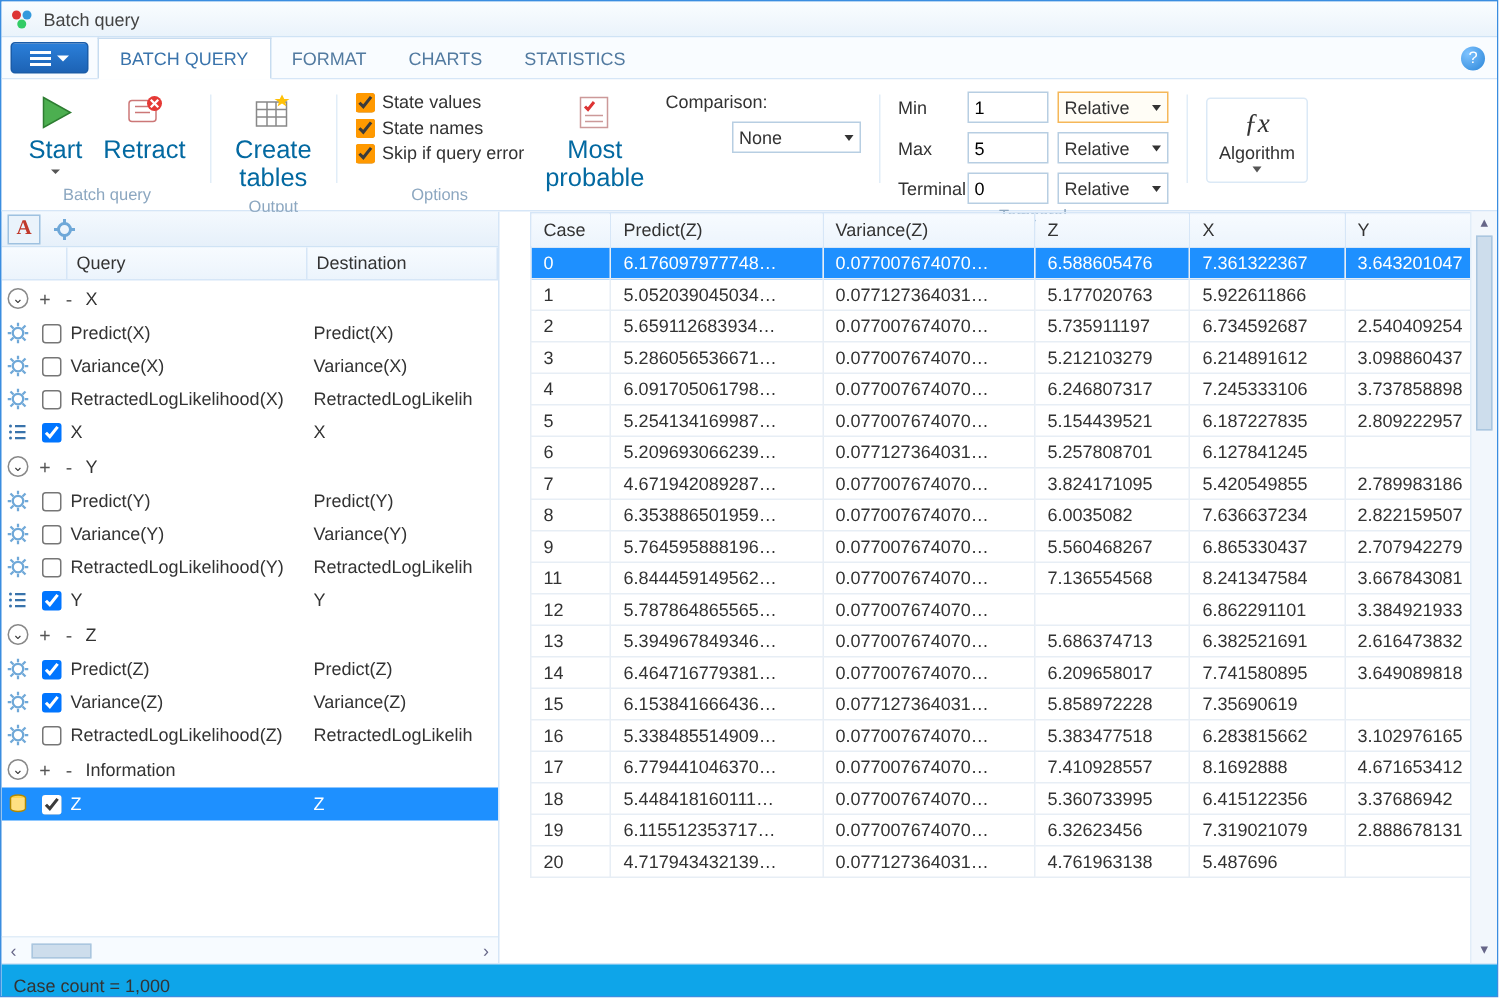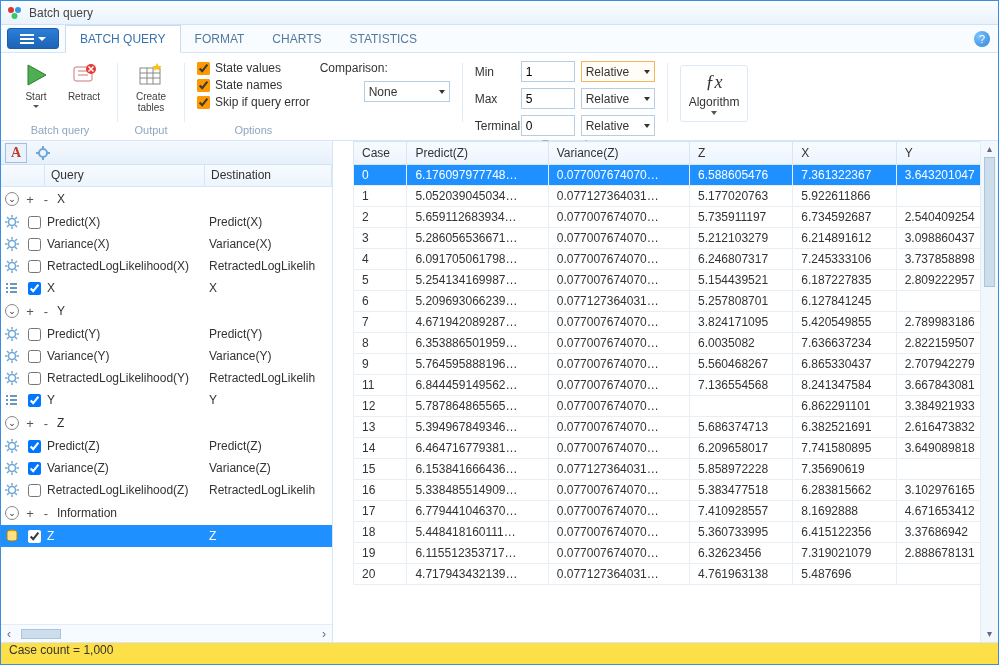--- a/index.html
+++ b/index.html
@@ -17,21 +17,21 @@
 .menubar .tab { padding: 0 14px; display:flex; align-items:center; font-size: 12px; color:#4a6; color:#4a82b5; color:#4b79a3; cursor:pointer; }
 .menubar .tab.active { background:#fff; border: 1px solid #c7dcf0; border-bottom: 1px solid #fff; color:#3973ab; margin-bottom:-1px; }
 .menubar .tab { color:#527aa0; }
 .menubar .help-icon { margin-left:auto; margin-right:8px; align-self:center; width:16px; height:16px; border-radius:50%; background:radial-gradient(circle at 30% 30%,#7fc3ff,#2a85d8); color:#fff; font-size:11px; text-align:center; line-height:16px; cursor:pointer; }
 
 .ribbon { height: 88px; background:#fff; border-bottom:1px solid #d6e6f7; display:flex; align-items:stretch; padding: 4px 6px 0 6px; gap:0; }
 .rgroup { display:flex; flex-direction:column; align-items:center; padding: 2px 8px 0 8px; border-right:none; }
 .rgroup .grp-label { font-size:11px; color:#8ca7c0; margin-top:auto; padding:2px 0 4px 0; }
 .rgroup-sep { width:1px; background:#e1edf8; margin: 6px 4px 18px 4px; }
 .big-btn { display:flex; flex-direction:column; align-items:center; gap:2px; padding:2px 4px; cursor:pointer; min-width:42px; }
-.big-btn .lbl { font-size:10px; color:#404040; line-height:1.1; text-align:center; }
+.big-btn .lbl { font-size:17px; color:#0369a1; line-height:1.1; text-align:center; }
 .big-btn .tri { width:0; height:0; border-left:3px solid transparent; border-right:3px solid transparent; border-top:3px solid #555; margin-top:1px; }
 .icon32 { width:28px; height:28px; display:inline-block; }
 .row-btns { display:flex; gap:6px; }
 
 .checks { display:flex; flex-direction:column; gap:3px; padding-top:2px; }
 .checks label { display:flex; align-items:center; gap:5px; font-size:12px; cursor:pointer; }
 .checks input[type=checkbox] { accent-color:#f90; width:13px; height:13px; }
 
 .form-pairs { display:flex; flex-direction:column; gap:6px; padding-top:2px; }
 .form-row { display:flex; align-items:center; gap:6px; }
@@ -81,21 +81,21 @@
 .data-table-wrap { flex:1; overflow:auto; }
 table.dt { border-collapse:collapse; width:100%; font-size:12px;margin-left:20px; }
 table.dt th { background:linear-gradient(#f7fbff,#ecf4fc); border:1px solid #d6e6f7; text-align:left; padding:4px 8px; font-weight:normal; position:sticky; top:0; }
 table.dt td { border:1px solid #e7eef5; padding:3px 8px; height:20px; white-space:nowrap; }
 table.dt tr.selrow td { background:#1e90ff; color:#fff; }
 .vscroll { width:18px; background:#f2f7fc; border-left:1px solid #e1edf8; display:flex; flex-direction:column; align-items:center; }
 .vscroll .arrow { height:16px; width:100%; text-align:center; color:#668; cursor:pointer; font-size:10px; line-height:16px; }
 .vscroll .track { flex:1; width:100%; position:relative; }
 .vscroll .thumb { position:absolute; left:3px; right:3px; top:0; height:130px; background:#cdddec; border:1px solid #aac6df; }
 
-.statusbar { height:22px; border-top:1px solid #d6e6f7; background:#fde047; display:flex; align-items:flex-start; padding:0 8px; font-size:12px; }
+.statusbar { height:22px; border-top:1px solid #d6e6f7; background:#0ea5e9; display:flex; align-items:flex-end; padding:0 8px; font-size:12px; }
 
 svg { display:block; }
 </style>
 </head>
 <body>
 
 <div class="window">
 
   <div class="titlebar">
     <span class="appicon">
@@ -184,20 +184,32 @@
               <input type="checkbox" checked="" style="">
               <span>State names</span>
             </label>
           <label>
               <input type="checkbox" checked="" style="">
               <span>Skip if query error</span>
             </label>
         </div>
         <div class="grp-label" style="align-self:center; margin-top:auto;">Options</div>
       </div>
+      <div class="big-btn" style="margin-top:0;">
+        <span class="icon32">
+            <svg viewBox="0 0 28 28">
+              <rect x="4" y="4" width="18" height="20" fill="#fff" stroke="#c99"></rect>
+              <polyline points="7,10 9,12 13,7" fill="none" stroke="#d33" stroke-width="2"></polyline>
+              <line x1="7" y1="16" x2="19" y2="16" stroke="#c99"></line>
+              <line x1="7" y1="20" x2="19" y2="20" stroke="#c99"></line>
+            </svg>
+          </span>
+        <span class="lbl" style="white-space:pre-line">Most
+probable</span>
+      </div>
       <div style="display:flex; flex-direction:column; gap:6px; padding-top:2px;">
         <div class="form-row">
           <span class="flabel">Comparison:</span>
         </div>
         <div class="select" style="width:86px;margin-left:44px;">
           <span>None</span>
             <span class="tri"></span>
         </div>
       </div>
     </div>

